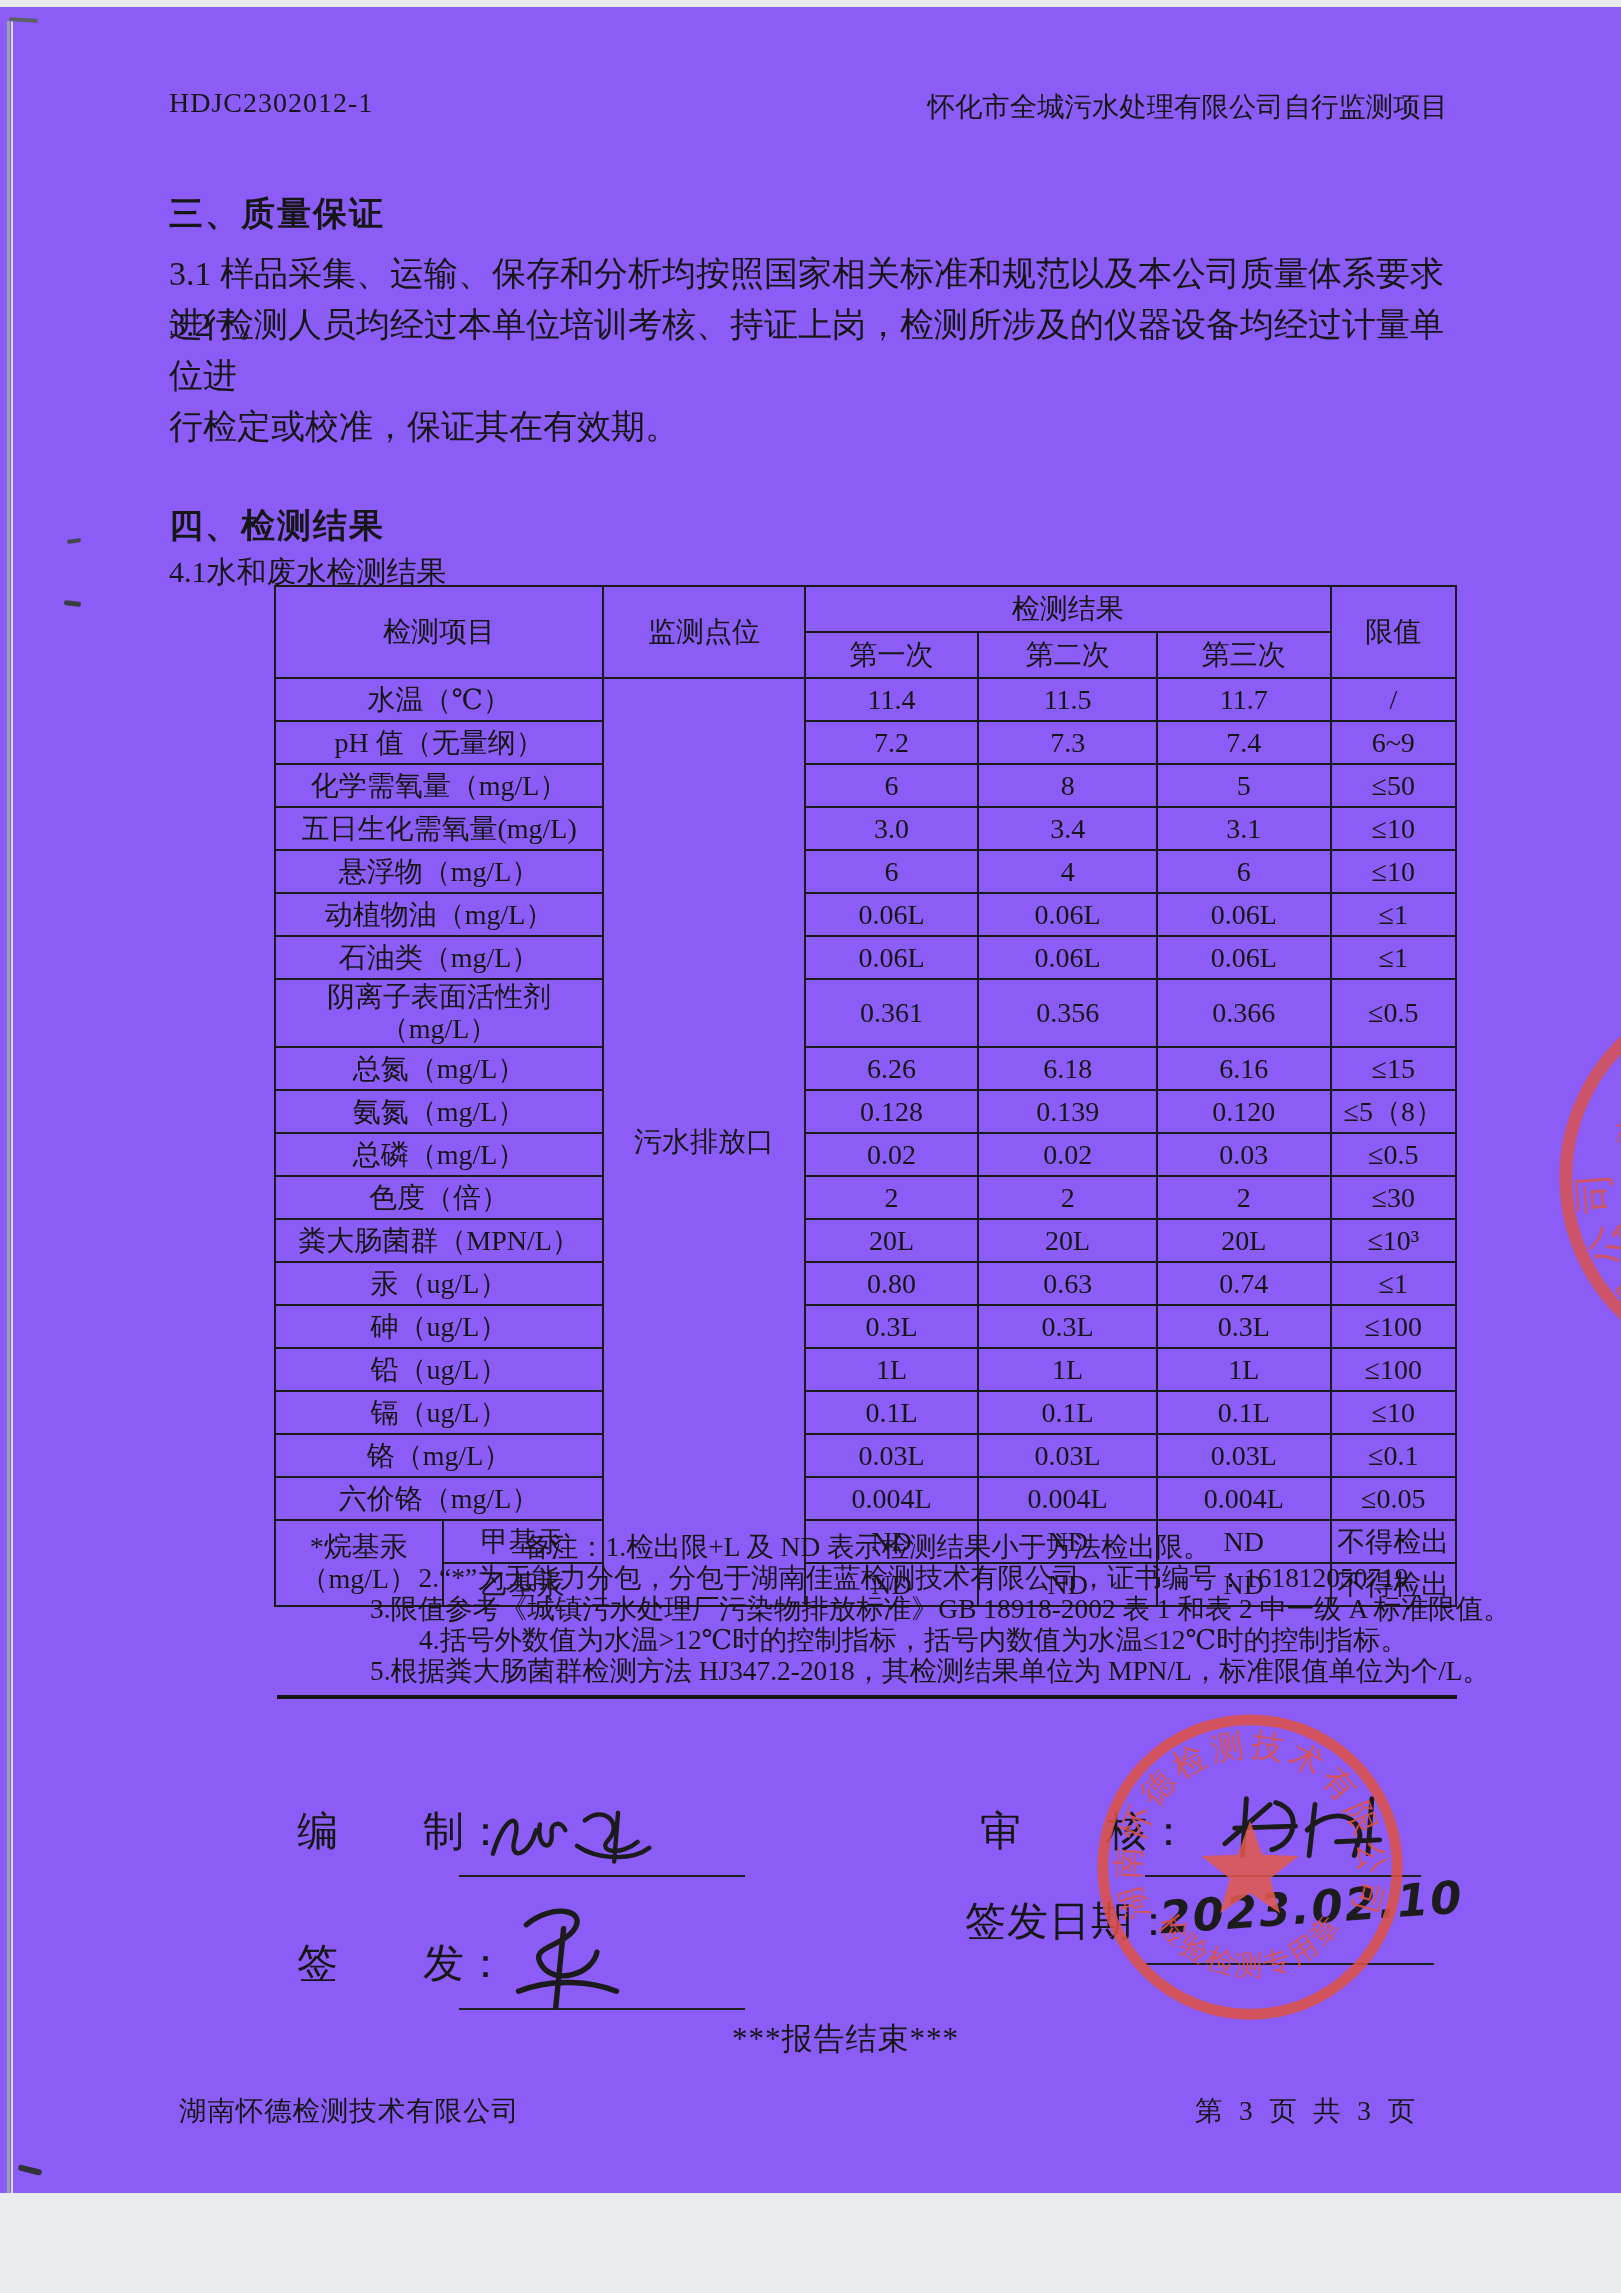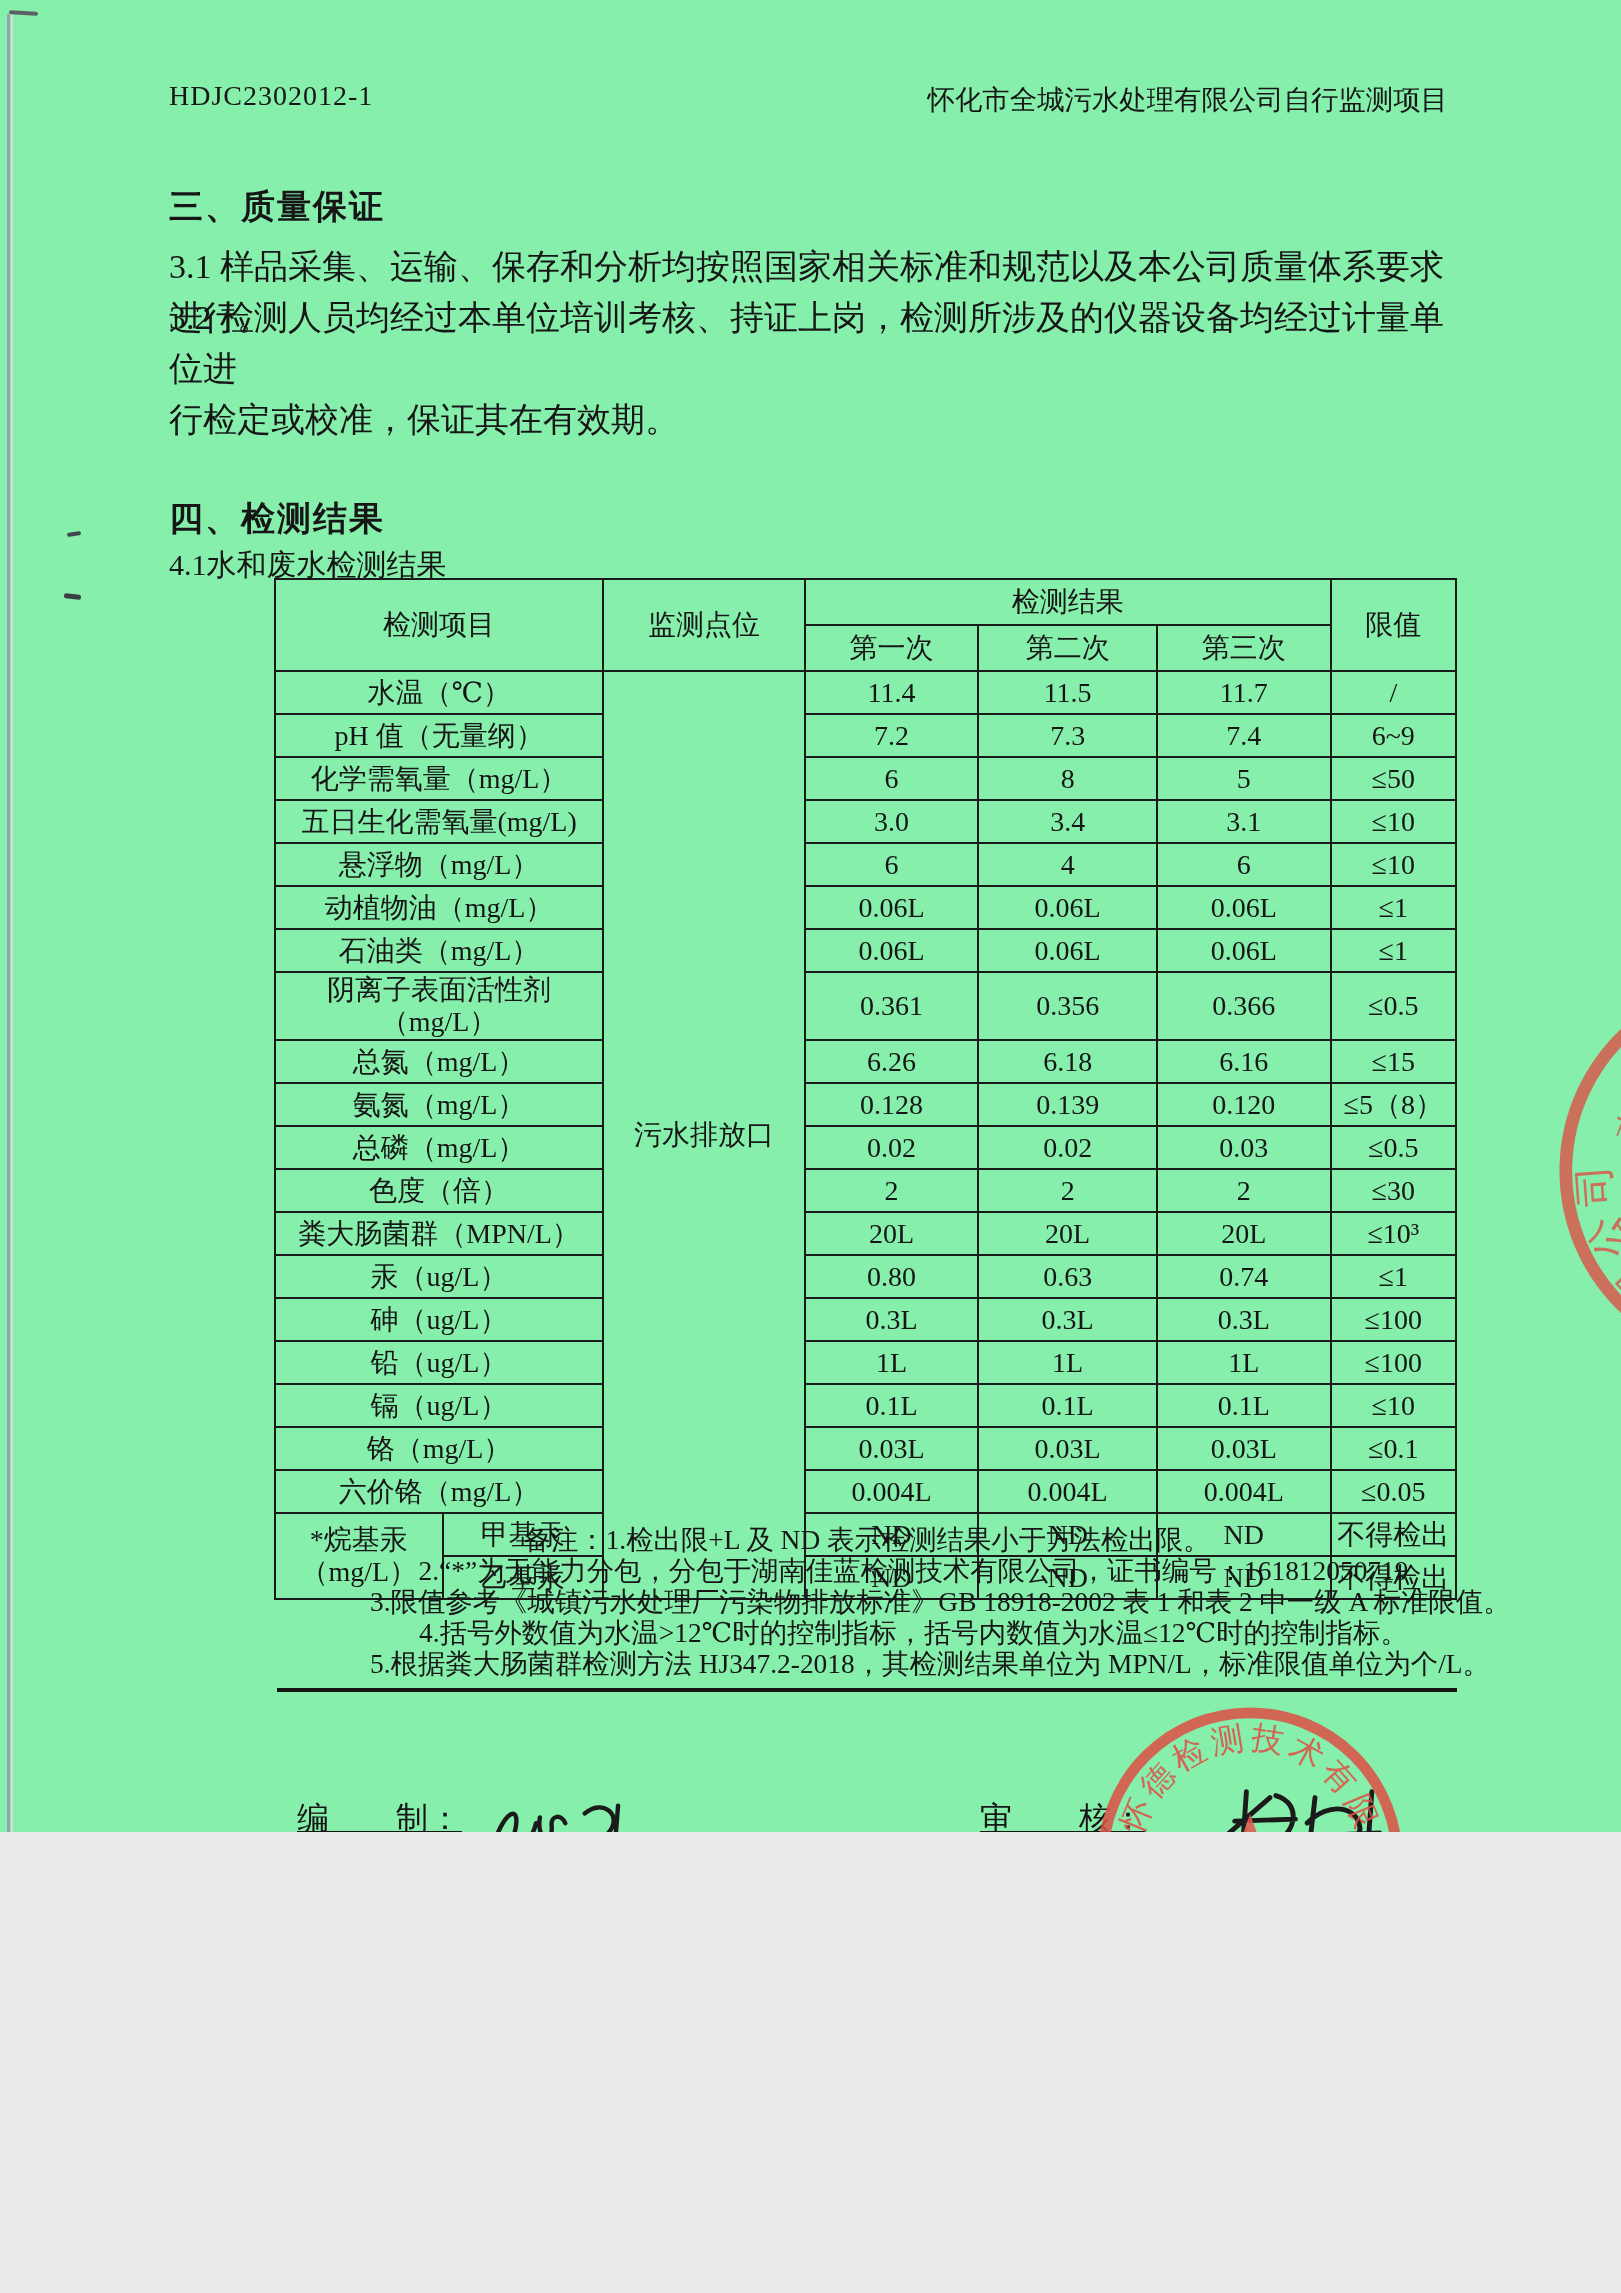--- a/index.html
+++ b/index.html
@@ -1,18 +1,18 @@
 <!DOCTYPE html>
 <html><head>
 <meta charset="utf-8">
 <style>
   html,body{margin:0;padding:0;background:#e9ebec;}
   .page{
-    position:relative; width:1621px; height:1832px; margin:0 auto;
-    background:#86efac; overflow:hidden;
+    position:relative; width:1621px; height:2186px; margin:7px auto;
+    background:#8b5cf6; overflow:hidden;
     font-family:"Liberation Serif","DejaVu Serif",serif;
     color:#161616;
   }
   .abs{position:absolute;}
 
   
   .edge-line{left:6.9px; top:13.7px; width:2.9px; height:2280px; background:#99a2a8;}
   .edge-line2{left:10.8px; top:13.7px; width:2px; height:2280px; background:#d4dadd;}
   .corner-mark{left:8.8px; top:10.8px; width:29px; height:3.9px; background:#5c6166; transform:rotate(3deg); border-radius:2px;}
   .speck1{left:67px; top:532px; width:13.7px; height:3.9px; background:#42474c; border-radius:2px; transform:rotate(-8deg);}
@@ -42,21 +42,21 @@
   .results td{height:39px;}
   .results .c-item{line-height:32px;}
 
   
   .notes{left:277px; top:1525px; width:1180px; font-size:27.4px; line-height:31px;
          border-bottom:4.9px solid #141414; padding-bottom:7.8px;text-align:center;}
   .note-line{white-space:nowrap;}
   .note-line.indented{margin-left:93px;}
 
   
-  .so-label{font-size:32px; letter-spacing:1px;text-decoration:underline;}
+  .so-label{font-size:41px; letter-spacing:1px;}
   .so-line{border-top:2.9px solid #202020; height:0;}
   .lbl-bianzhi{left:297px; top:1797px;}
   .line-bianzhi{left:459px; top:1868px; width:286px;}
   .lbl-shenhe{left:980px; top:1797px;}
   .line-shenhe{left:1145px; top:1868px; width:276px;}
   .lbl-qianfa{left:297px; top:1929px;}
   .line-qianfa{left:459px; top:2001px; width:286px;}
   .lbl-qfdate{left:965px; top:1887px;}
   .line-qfdate{left:1145px; top:1956px; width:289px;}
   .date-hand{left:1159px; top:1874px; font-size:45px; font-weight:600; font-style:italic;

